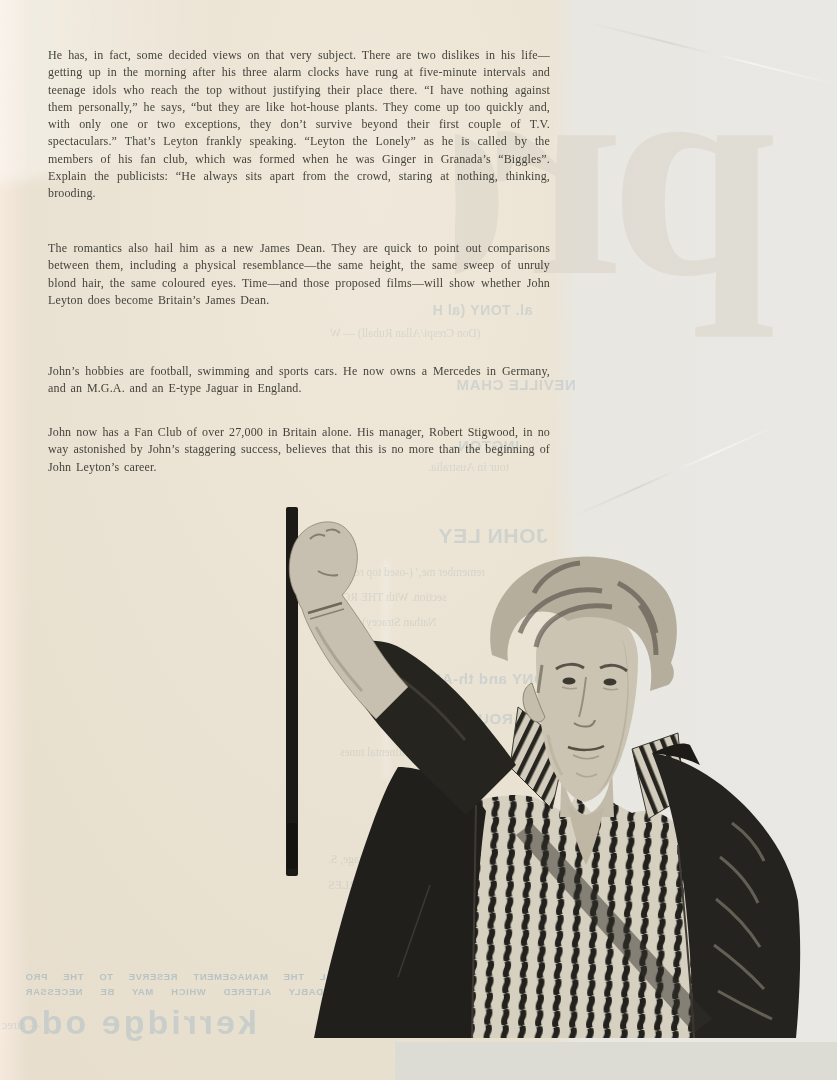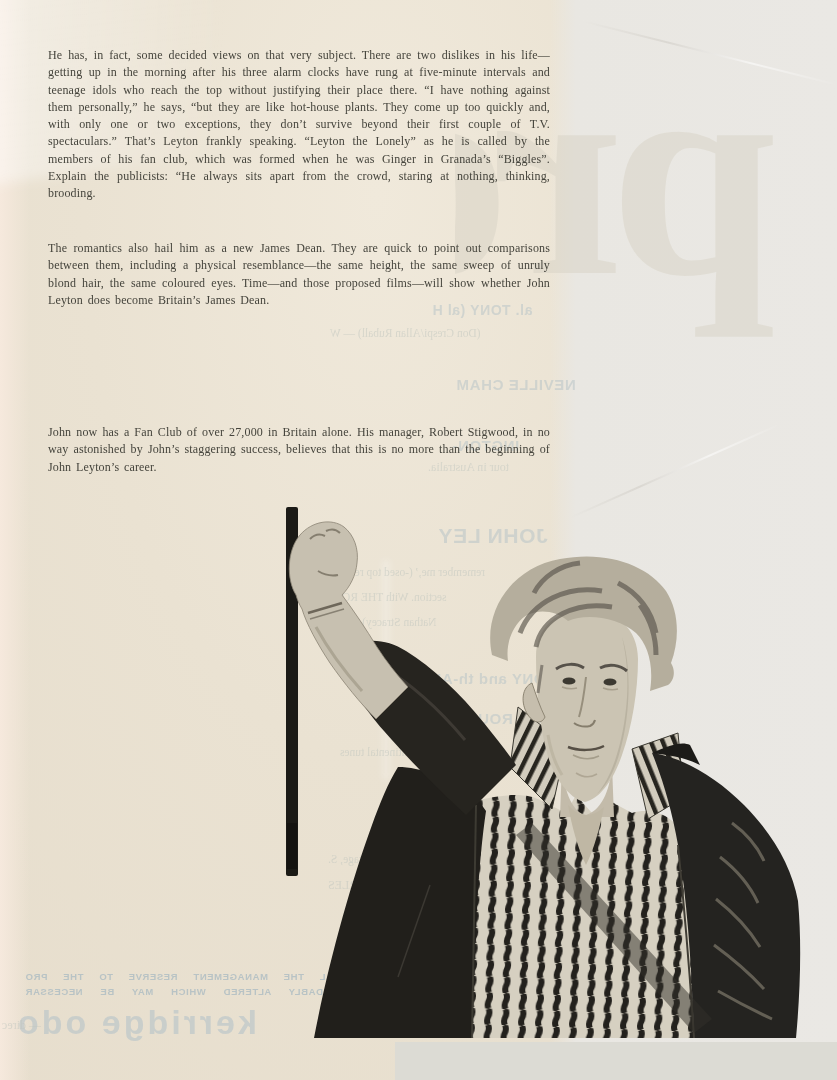--- a/index.html
+++ b/index.html
@@ -90,20 +90,21 @@
   <span class="gb" id="g13">WITH THE ROULETT</span>
   <span class="gs" id="g14">age), Versatile star of Stage, S.</span>
   <span class="gs" id="g15">— musical director CHARLES</span>
   <span class="gb" id="gd1">T OF PICTORIAL MATERIAL THE MANAGEMENT RESERVE TO THE PRO</span>
   <span class="gb" id="gd2">UNAVOIDABLY ALTERED WHICH MAY BE NECESSAR</span>
   <span class="gb" id="gbrand">kerridge odo</span>
   <span class="gs" id="gdirec">— direc</span>
 
   <p class="para p1">He has, in fact, some decided views on that very subject.  There are two dislikes in his life—getting up in the morning after his three alarm clocks have rung at five-minute intervals and teenage idols who reach the top without justifying their place there.  “I have nothing against them personally,” he says, “but they are like hot-house plants.  They come up too quickly and, with only one or two exceptions, they don’t survive beyond their first couple of T.V. spectaculars.”  That’s Leyton frankly speaking.  “Leyton the Lonely” as he is called by the members of his fan club, which was formed when he was Ginger in Granada’s “Biggles”.  Explain the publicists: “He always sits apart from the crowd, staring at nothing, thinking, brooding.</p>
   <p class="para p2">The romantics also hail him as a new James Dean.  They are quick to point out comparisons between them, including a physical resemblance—the same height, the same sweep of unruly blond hair, the same coloured eyes.  Time—and those proposed films—will show whether John Leyton does become Britain’s James Dean.</p>
+  <p class="para p3">John’s hobbies are football, swimming and sports cars.  He now owns a Mercedes in Germany, and an M.G.A. and an E-type Jaguar in England.</p>
   <p class="para p4">John now has a Fan Club of over 27,000 in Britain alone.  His manager, Robert Stigwood, in no way astonished by John’s staggering success, believes that this is no more than the beginning of John Leyton’s career.</p>
 
   <svg class="photo" width="530" height="575" viewBox="0 0 530 575" role="img" aria-label="Black-and-white cut-out photograph of John Leyton with unruly blond hair, wearing a dark leather jacket over a vertically striped open-collar shirt, right arm raised gripping a tall vertical pole">
     <defs>
       <clipPath id="pclip">
           <rect x="0" y="0" width="530" height="534"></rect>
         </clipPath>
       <pattern id="stripes" width="17" height="16" patternUnits="userSpaceOnUse" patternTransform="rotate(2)">
         <rect width="17" height="16" fill="#d6d0c1"></rect>
         <path d="M5,0 q2,4 0,8 q-2,4 0,8" stroke="#23211d" stroke-width="6" fill="none"></path>

